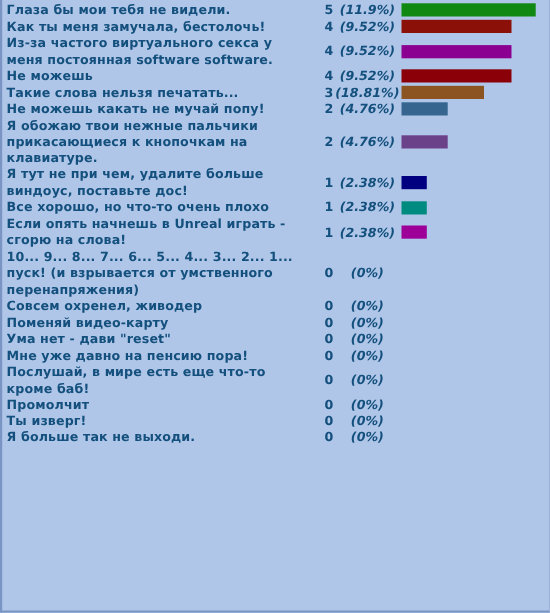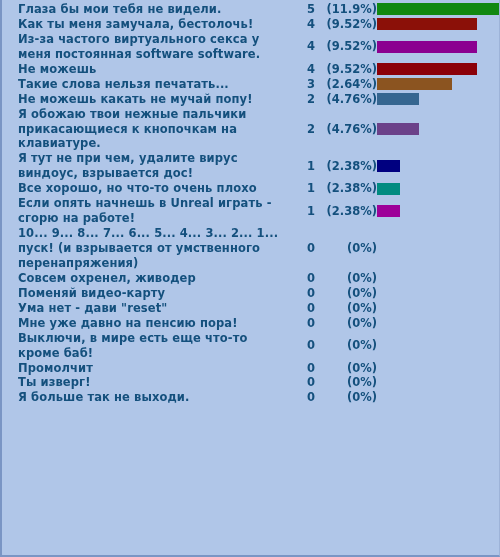--- a/index.html
+++ b/index.html
@@ -15,21 +15,21 @@
   }
   #poll-results {
     box-sizing: border-box;
     width: 500px;
     height: 557px;
     background: #b0c6e8;
     border-left: 2px solid #7a95c4;
     border-bottom: 2px solid #7a95c4;
     border-right: 1px solid #9db3d8;
     border-top: 0;
-    padding: 2px 0 0 16px;
+    padding: 2px 0 0 4px;
     position: relative;
   }
   table.poll-table {
     width: 100%;
     border-collapse: collapse;
     table-layout: fixed;
   }
   table.poll-table td {
     padding: 0;
     vertical-align: middle;
@@ -44,23 +44,24 @@
     letter-spacing: 0.1px;
   }
   td.opt-count {
     width: 22px;
     text-align: right;
     padding-right: 2px;
     white-space: nowrap;
   }
   td.opt-pct {
     width: 62px;
-    text-align: right;
+    text-align: center;
     padding-left: 8px;
     white-space: nowrap;
+    font-style: italic;
   }
   td.opt-bar {
     width: 139px;
     padding-left: 2px;
   }
   .bar {
     height: 12px;
     display: block;
   }
 </style>
@@ -98,21 +99,21 @@
           <td class="opt-label">Не можешь</td>
           <td class="opt-count">4</td>
           <td class="opt-pct">(9.52%)</td>
           <td class="opt-bar">
             <span class="bar" style="width: 100px; background: rgb(139, 0, 8);"></span>
           </td>
         </tr>
         <tr>
           <td class="opt-label">Такие слова нельзя печатать...</td>
           <td class="opt-count">3</td>
-          <td class="opt-pct">(2.64%)</td>
+          <td class="opt-pct">(18.81%)</td>
           <td class="opt-bar">
             <span class="bar" style="width: 75px; background: rgb(139, 84, 32);"></span>
           </td>
         </tr>
         <tr>
           <td class="opt-label">Не можешь какать не мучай попу!</td>
           <td class="opt-count">2</td>
           <td class="opt-pct">(4.76%)</td>
           <td class="opt-bar">
             <span class="bar" style="width: 42px; background: rgb(54, 102, 144);"></span>
@@ -120,37 +121,37 @@
         </tr>
         <tr>
           <td class="opt-label">Я обожаю твои нежные пальчики прикасающиеся к кнопочкам на клавиатуре.</td>
           <td class="opt-count">2</td>
           <td class="opt-pct">(4.76%)</td>
           <td class="opt-bar">
             <span class="bar" style="width: 42px; background: rgb(107, 65, 137);"></span>
           </td>
         </tr>
         <tr>
-          <td class="opt-label">Я тут не при чем, удалите вирус виндоус, взрывается дос!</td>
+          <td class="opt-label">Я тут не при чем, удалите больше виндоус, поставьте дос!</td>
           <td class="opt-count">1</td>
           <td class="opt-pct">(2.38%)</td>
           <td class="opt-bar">
             <span class="bar" style="width: 23px; background: rgb(0, 0, 128);"></span>
           </td>
         </tr>
         <tr>
           <td class="opt-label">Все хорошо, но что-то очень плохо</td>
           <td class="opt-count">1</td>
           <td class="opt-pct">(2.38%)</td>
           <td class="opt-bar">
             <span class="bar" style="width: 23px; background: rgb(0, 139, 128);"></span>
           </td>
         </tr>
         <tr>
-          <td class="opt-label">Если опять начнешь в Unreal играть - сгорю на работе!</td>
+          <td class="opt-label">Если опять начнешь в Unreal играть - сгорю на слова!</td>
           <td class="opt-count">1</td>
           <td class="opt-pct">(2.38%)</td>
           <td class="opt-bar">
             <span class="bar" style="width: 23px; background: rgb(157, 0, 153);"></span>
           </td>
         </tr>
         <tr>
           <td class="opt-label">10... 9... 8... 7... 6... 5... 4... 3... 2... 1... пуск! (и взрывается от умственного перенапряжения)</td>
           <td class="opt-count">0</td>
           <td class="opt-pct">(0%)</td>
@@ -174,21 +175,21 @@
           <td class="opt-pct">(0%)</td>
           <td class="opt-bar"></td>
         </tr>
         <tr>
           <td class="opt-label">Мне уже давно на пенсию пора!</td>
           <td class="opt-count">0</td>
           <td class="opt-pct">(0%)</td>
           <td class="opt-bar"></td>
         </tr>
         <tr>
-          <td class="opt-label">Выключи, в мире есть еще что-то кроме баб!</td>
+          <td class="opt-label">Послушай, в мире есть еще что-то кроме баб!</td>
           <td class="opt-count">0</td>
           <td class="opt-pct">(0%)</td>
           <td class="opt-bar"></td>
         </tr>
         <tr>
           <td class="opt-label">Промолчит</td>
           <td class="opt-count">0</td>
           <td class="opt-pct">(0%)</td>
           <td class="opt-bar"></td>
         </tr>

